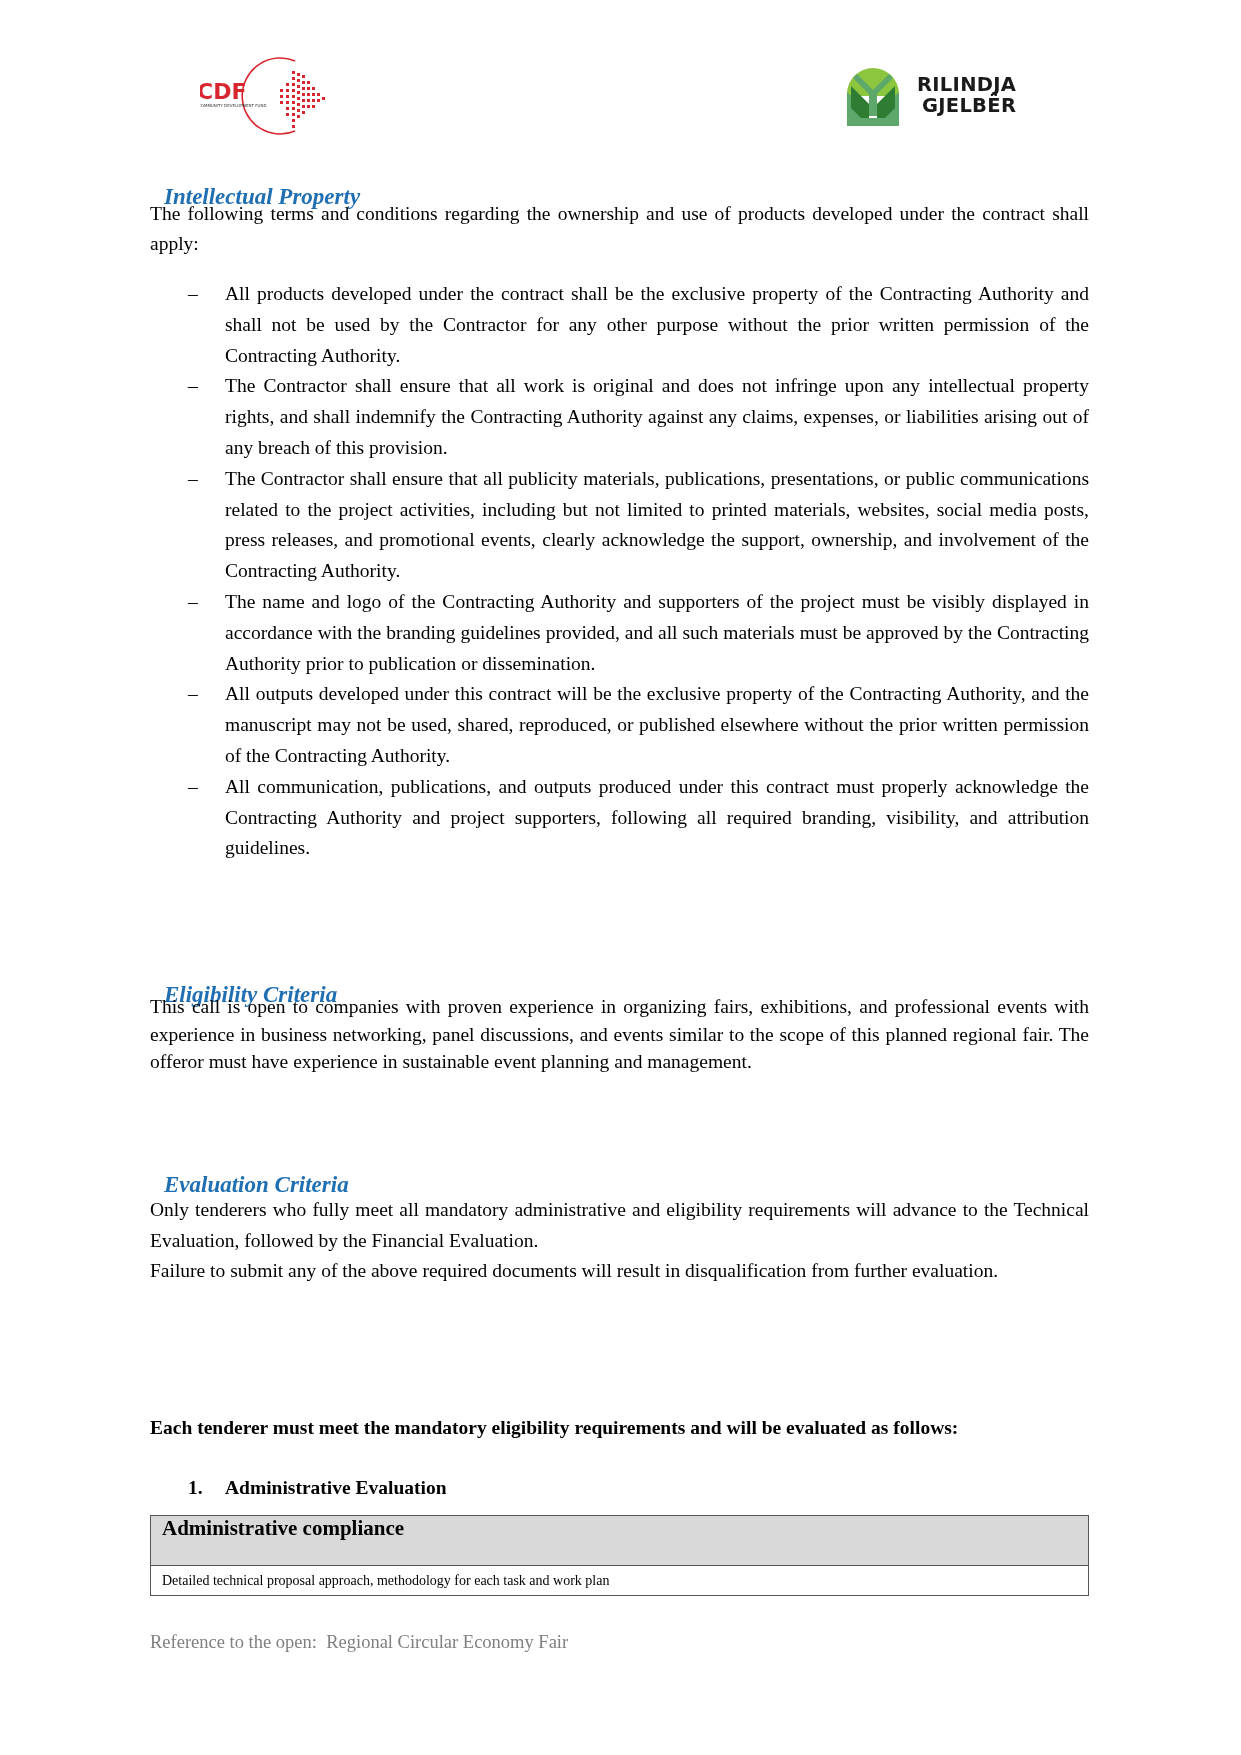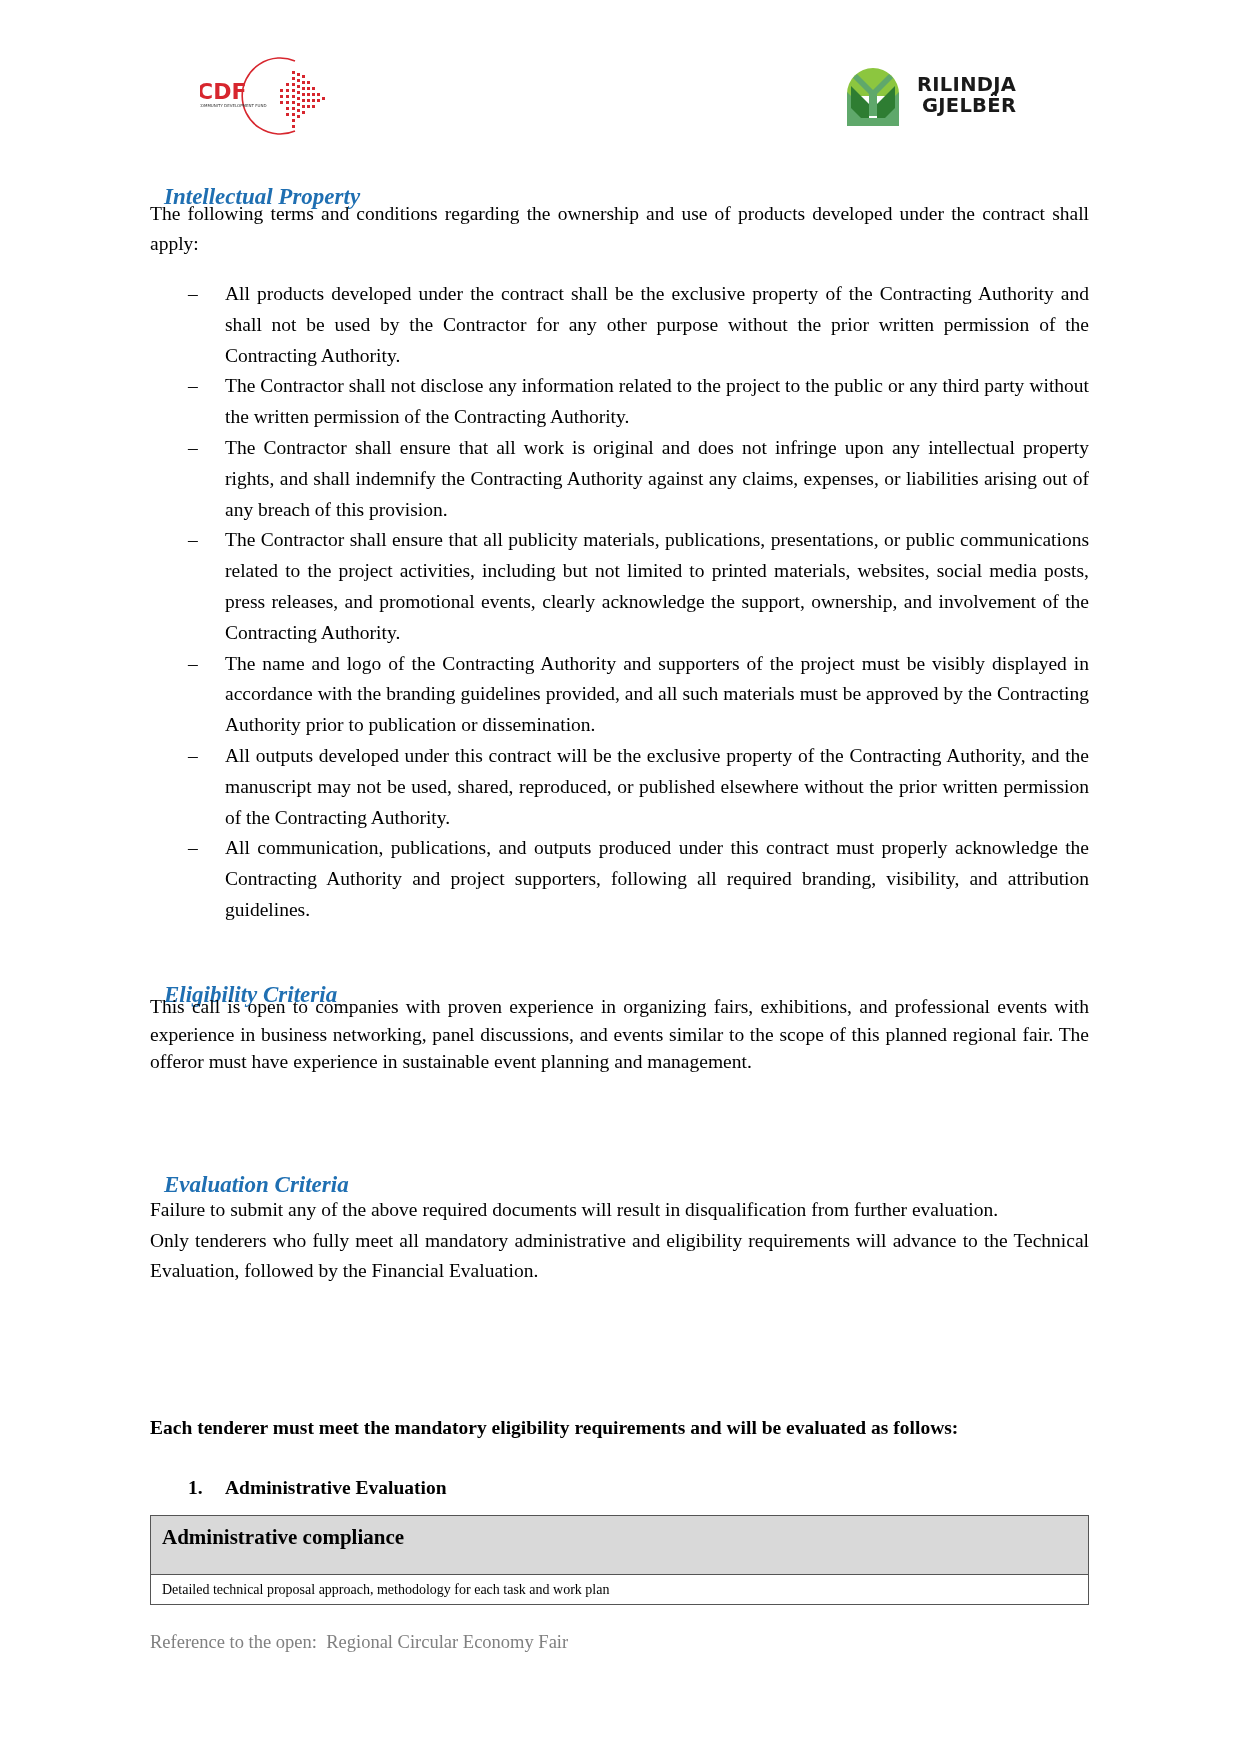--- a/index.html
+++ b/index.html
@@ -11,21 +11,21 @@
   .para { font-size: 19.5px; line-height: 30.5px; text-align: justify; margin: 0; }
   .para.tight { line-height: 27.5px; }
   ul.dash { list-style: none; margin: 0; padding: 0; }
   ul.dash li { position: relative; padding-left: 75px; font-size: 19.5px; line-height: 30.8px; text-align: justify; }
   ul.dash li .dash-mark { position: absolute; left: 38px; top: 0; }
   .bold-line { font-size: 19.5px; font-weight: bold; line-height: 28px; margin: 0; }
   .num-item { font-size: 19.5px; font-weight: bold; line-height: 28px; position: relative; padding-left: 75px; }
   .num-item .num { position: absolute; left: 38px; }
   table.adm { border-collapse: collapse; width: 939px; }
   table.adm td { border: 1.5px solid #555; padding: 0 11px; font-size: 14px; }
-  table.adm td.hdr { background: #d9d9d9; font-weight: bold; font-size: 21px; height: 49px; vertical-align: top; padding-top: 9px; }
+  table.adm td.hdr { background: #d9d9d9; font-weight: bold; font-size: 21px; height: 49px; vertical-align: top; padding-top: 0; }
   table.adm td.cell { height: 29px; line-height: 29px; }
   .footer { color: #808080; font-size: 18.5px; }
   
   .cdf-logo { left: 200px; top: 55px; width: 145px; height: 82px; }
   .rg-logo { left: 843px; top: 62px; width: 185px; height: 66px; text-align: right; }
   .rg-text { font-family: "DejaVu Sans", "Liberation Sans", sans-serif; font-weight: bold; font-size: 19.5px; line-height: 21px; color: #1a1a1a; letter-spacing: 0.3px; position: absolute; left: 74px; top: 12px; }
 </style>
 </head>
 <body>
 
@@ -101,35 +101,35 @@
   </div>
 </div>
 
 <div class="page">
 
   <h2 class="heading abs" style="top:169px;left:0;">Intellectual Property</h2>
   <p class="para abs" style="top:199px;left:0;width:939px;line-height:30px;">The following terms and conditions regarding the ownership and use of products developed under the contract shall apply:</p>
 
   <ul class="dash abs" style="top:279px;left:0;width:939px;">
     <li><span class="dash-mark">–</span><span>All products developed under the contract shall be the exclusive property of the Contracting Authority and shall not be used by the Contractor for any other purpose without the prior written permission of the Contracting Authority.</span></li>
-    <li><span class="dash-mark">–</span><span>The Contractor shall not disclose any information related to the project to the public or any third party without the written permission of the Contracting Authority.</span></li>
+    <li><span class="dash-mark">–</span></li>
     <li><span class="dash-mark">–</span><span>The Contractor shall ensure that all work is original and does not infringe upon any intellectual property rights, and shall indemnify the Contracting Authority against any claims, expenses, or liabilities arising out of any breach of this provision.</span></li>
     <li><span class="dash-mark">–</span><span>The Contractor shall ensure that all publicity materials, publications, presentations, or public communications related to the project activities, including but not limited to printed materials, websites, social media posts, press releases, and promotional events, clearly acknowledge the support, ownership, and involvement of the Contracting Authority.</span></li>
     <li><span class="dash-mark">–</span><span>The name and logo of the Contracting Authority and supporters of the project must be visibly displayed in accordance with the branding guidelines provided, and all such materials must be approved by the Contracting Authority prior to publication or dissemination.</span></li>
     <li><span class="dash-mark">–</span><span>All outputs developed under this contract will be the exclusive property of the Contracting Authority, and the manuscript may not be used, shared, reproduced, or published elsewhere without the prior written permission of the Contracting Authority.</span></li>
     <li><span class="dash-mark">–</span><span>All communication, publications, and outputs produced under this contract must properly acknowledge the Contracting Authority and project supporters, following all required branding, visibility, and attribution guidelines.</span></li>
   </ul>
 
   <h2 class="heading abs" style="top:967px;left:0;text-align:right;">Eligibility Criteria</h2>
   <p class="para tight abs" style="top:993px;left:0;width:939px;">This call is open to companies with proven experience in organizing fairs, exhibitions, and professional events with experience in business networking, panel discussions, and events similar to the scope of this planned regional fair. The offeror must have experience in sustainable event planning and management.</p>
 
   <h2 class="heading abs" style="top:1157px;left:0;">Evaluation Criteria</h2>
   <div class="abs" style="top:1195px;left:0;width:939px;">
+    <p class="para">Only tenderers who fully meet all mandatory administrative and eligibility requirements will advance to the Technical Evaluation, followed by the Financial Evaluation.</p>
     <p class="para">Failure to submit any of the above required documents will result in disqualification from further evaluation.</p>
-    <p class="para">Only tenderers who fully meet all mandatory administrative and eligibility requirements will advance to the Technical Evaluation, followed by the Financial Evaluation.</p>
   </div>
 
   <p class="bold-line abs" style="top:1414px;left:0;width:939px;">Each tenderer must meet the mandatory eligibility requirements and will be evaluated as follows:</p>
 
   <div class="num-item abs" style="top:1474px;left:0;width:864px;">
     <span class="num">1.</span>
     <span>Administrative Evaluation</span>
   </div>
 
   <table class="adm abs" style="top:1515px;left:0;">

